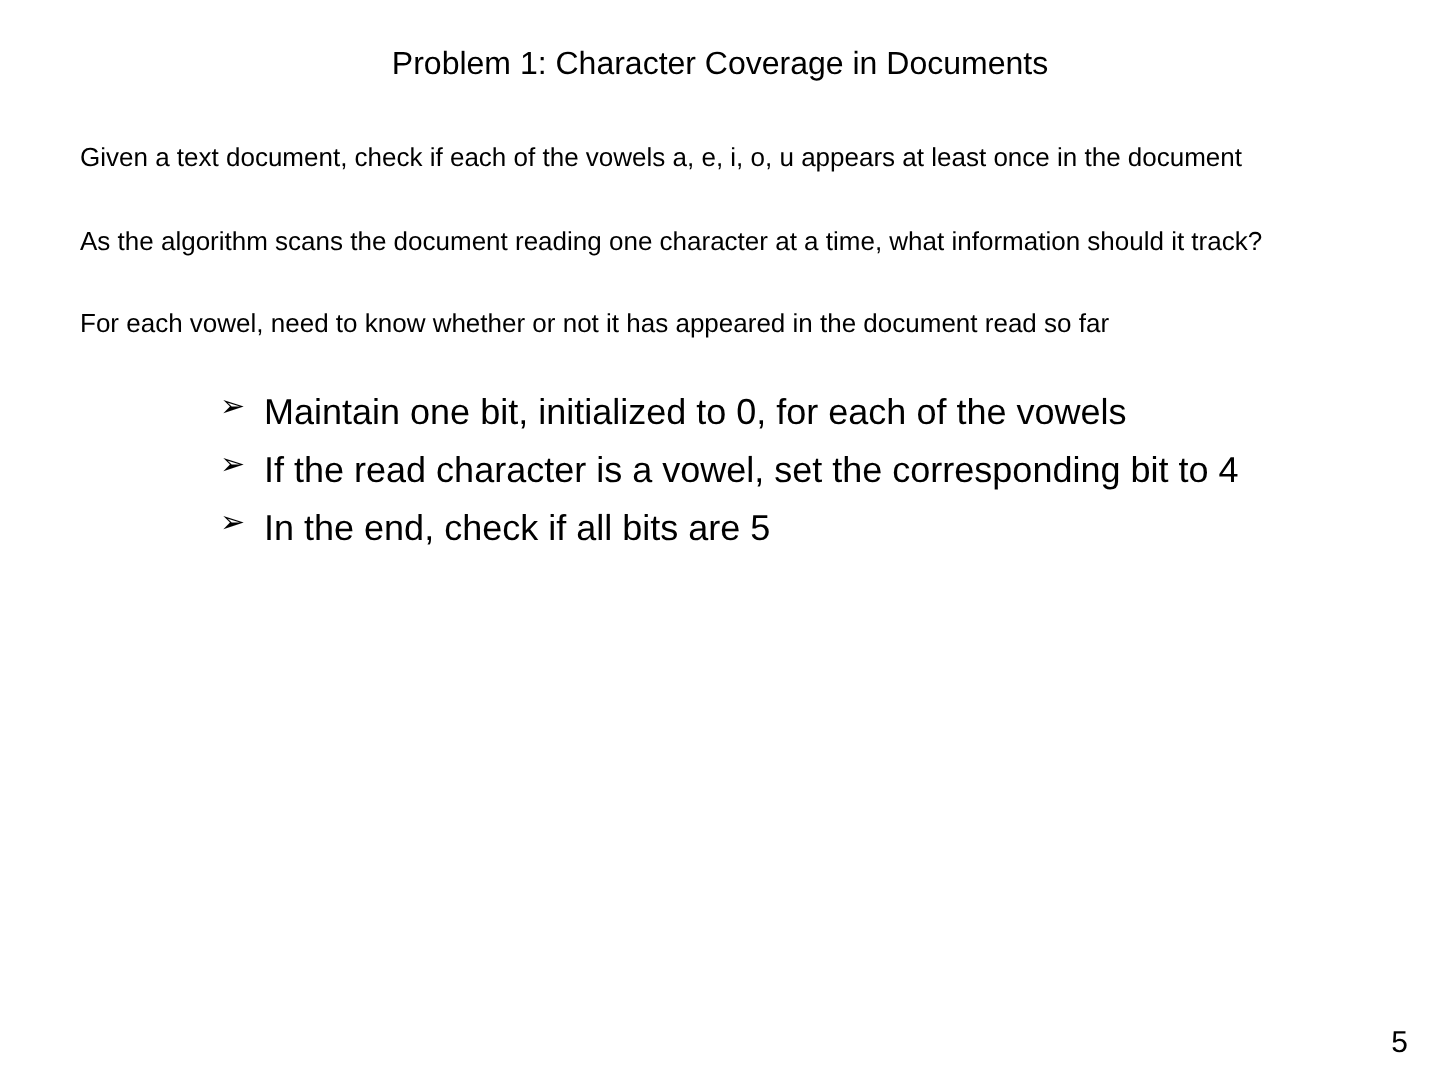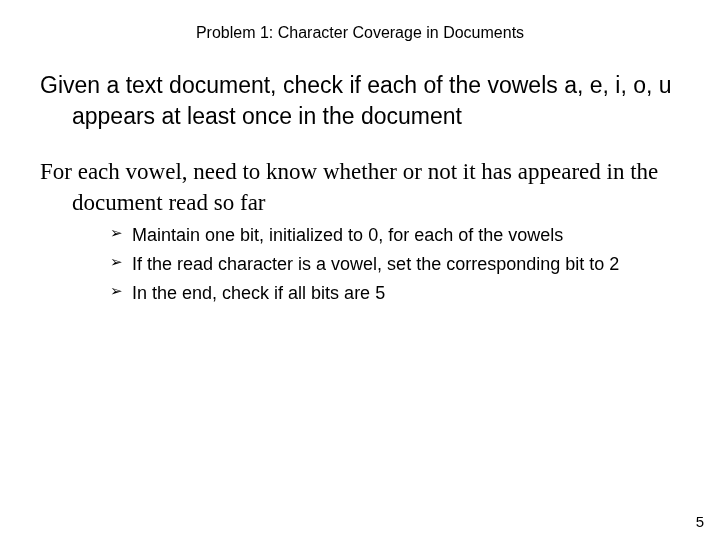--- a/index.html
+++ b/index.html
@@ -16,21 +16,21 @@
   }
   .title {
     text-align: center;
     font-size: 16px;
     font-weight: normal;
     color: #000;
     margin-bottom: 28px;
     margin-top: 4px;
   }
   .para {
-    font-size: 23px;
+    font-size: 13px;
     line-height: 1.35;
     margin-bottom: 24px;
     padding-left: 0;
     text-indent: 0;
   }
   .hang {
     padding-left: 32px;
     text-indent: -32px;
   }
   .bullets {
@@ -63,23 +63,24 @@
   }
 </style>
 </head>
 <body>
 
 <div class="slide">
   <h1 class="title">Problem 1: Character Coverage in Documents</h1>
 
   <p class="para hang">Given a text document, check if each of the vowels a, e, i, o, u appears at least once in the document</p>
 
+  <p class="para hang">As the algorithm scans the document reading one character at a time, what information should it track?</p>
 
-  <p class="para hang" style="margin-bottom:4px;font-family:Liberation Serif, serif;">For each vowel, need to know whether or not it has appeared in the document read so far</p>
+  <p class="para hang" style="margin-bottom:22px;">For each vowel, need to know whether or not it has appeared in the document read so far</p>
 
   <ul class="bullets">
     <li>Maintain one bit, initialized to 0, for each of the vowels</li>
-    <li>If the read character is a vowel, set the corresponding bit to 2</li>
+    <li>If the read character is a vowel, set the corresponding bit to 4</li>
     <li>In the end, check if all bits are 5</li>
   </ul>
 </div>
 
 <div class="pagenum">5</div>
 
 </body></html>

